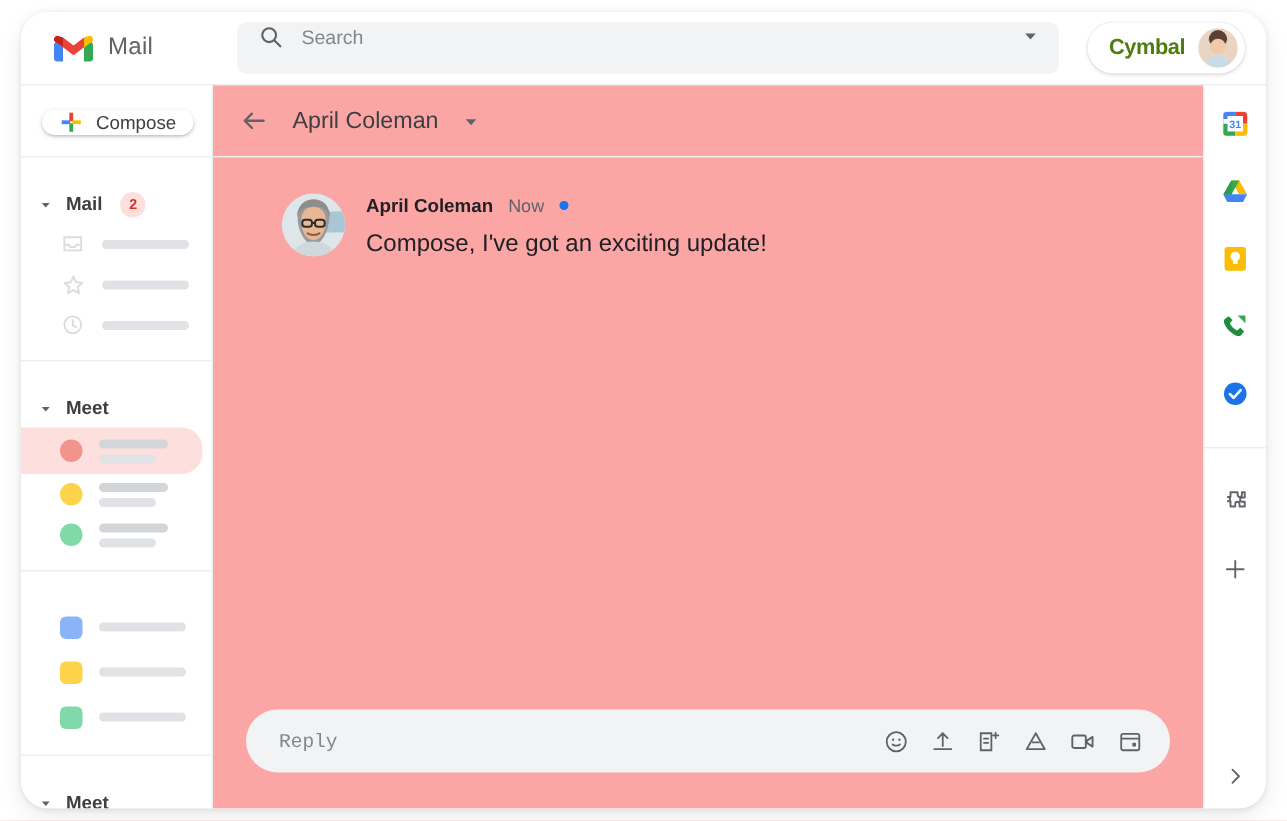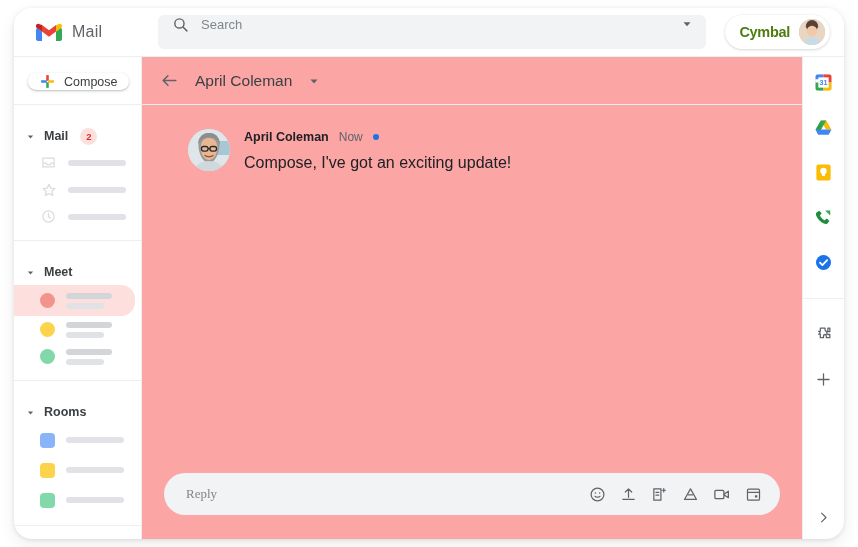--- a/index.html
+++ b/index.html
@@ -202,21 +202,21 @@
     height: 42px;
     background: #f1f3f4;
     border-radius: 21px;
     display: flex;
     align-items: center;
     padding: 0 18px 0 22px;
   }
   .reply-input {
     flex: 1;
     border: none; background: transparent; outline: none;
-    font-family: Liberation Serif, serif;
+    font-family: Liberation Mono, monospace;
     font-size: 13px; color: #3c4043;
   }
   .reply-input::placeholder { color: #80868b; }
   .composer-icons { display: flex; align-items: center; gap: 14px; }
   .ci { cursor: pointer; display: block; }
 
   
   .rail {
     width: 42px;
     flex: 0 0 42px;
@@ -356,26 +356,20 @@
         <div class="row">
           <span class="dot" style="background:#81d8a8"></span>
           <div class="lines">
             <div class="bar dk" style="width:46px"></div>
               <div class="bar" style="width:38px"></div>
           </div>
         </div>
       </div>
 
       <div class="sect">
-        <div class="sect-head">
-          <svg class="caret" width="9" height="9" viewBox="0 0 24 24">
-              <path d="M5 9l7 8 7-8z" fill="#5f6368"></path>
-            </svg>
-          <span class="sect-title">Rooms</span>
-        </div>
         <div class="row" style="height:30px">
           <span class="sq" style="background:#8ab4f8"></span>
           <div class="lines">
               <div class="bar" style="width:58px"></div>
             </div>
         </div>
         <div class="row" style="height:30px">
           <span class="sq" style="background:#fcd34a"></span>
           <div class="lines">
               <div class="bar" style="width:58px"></div>

